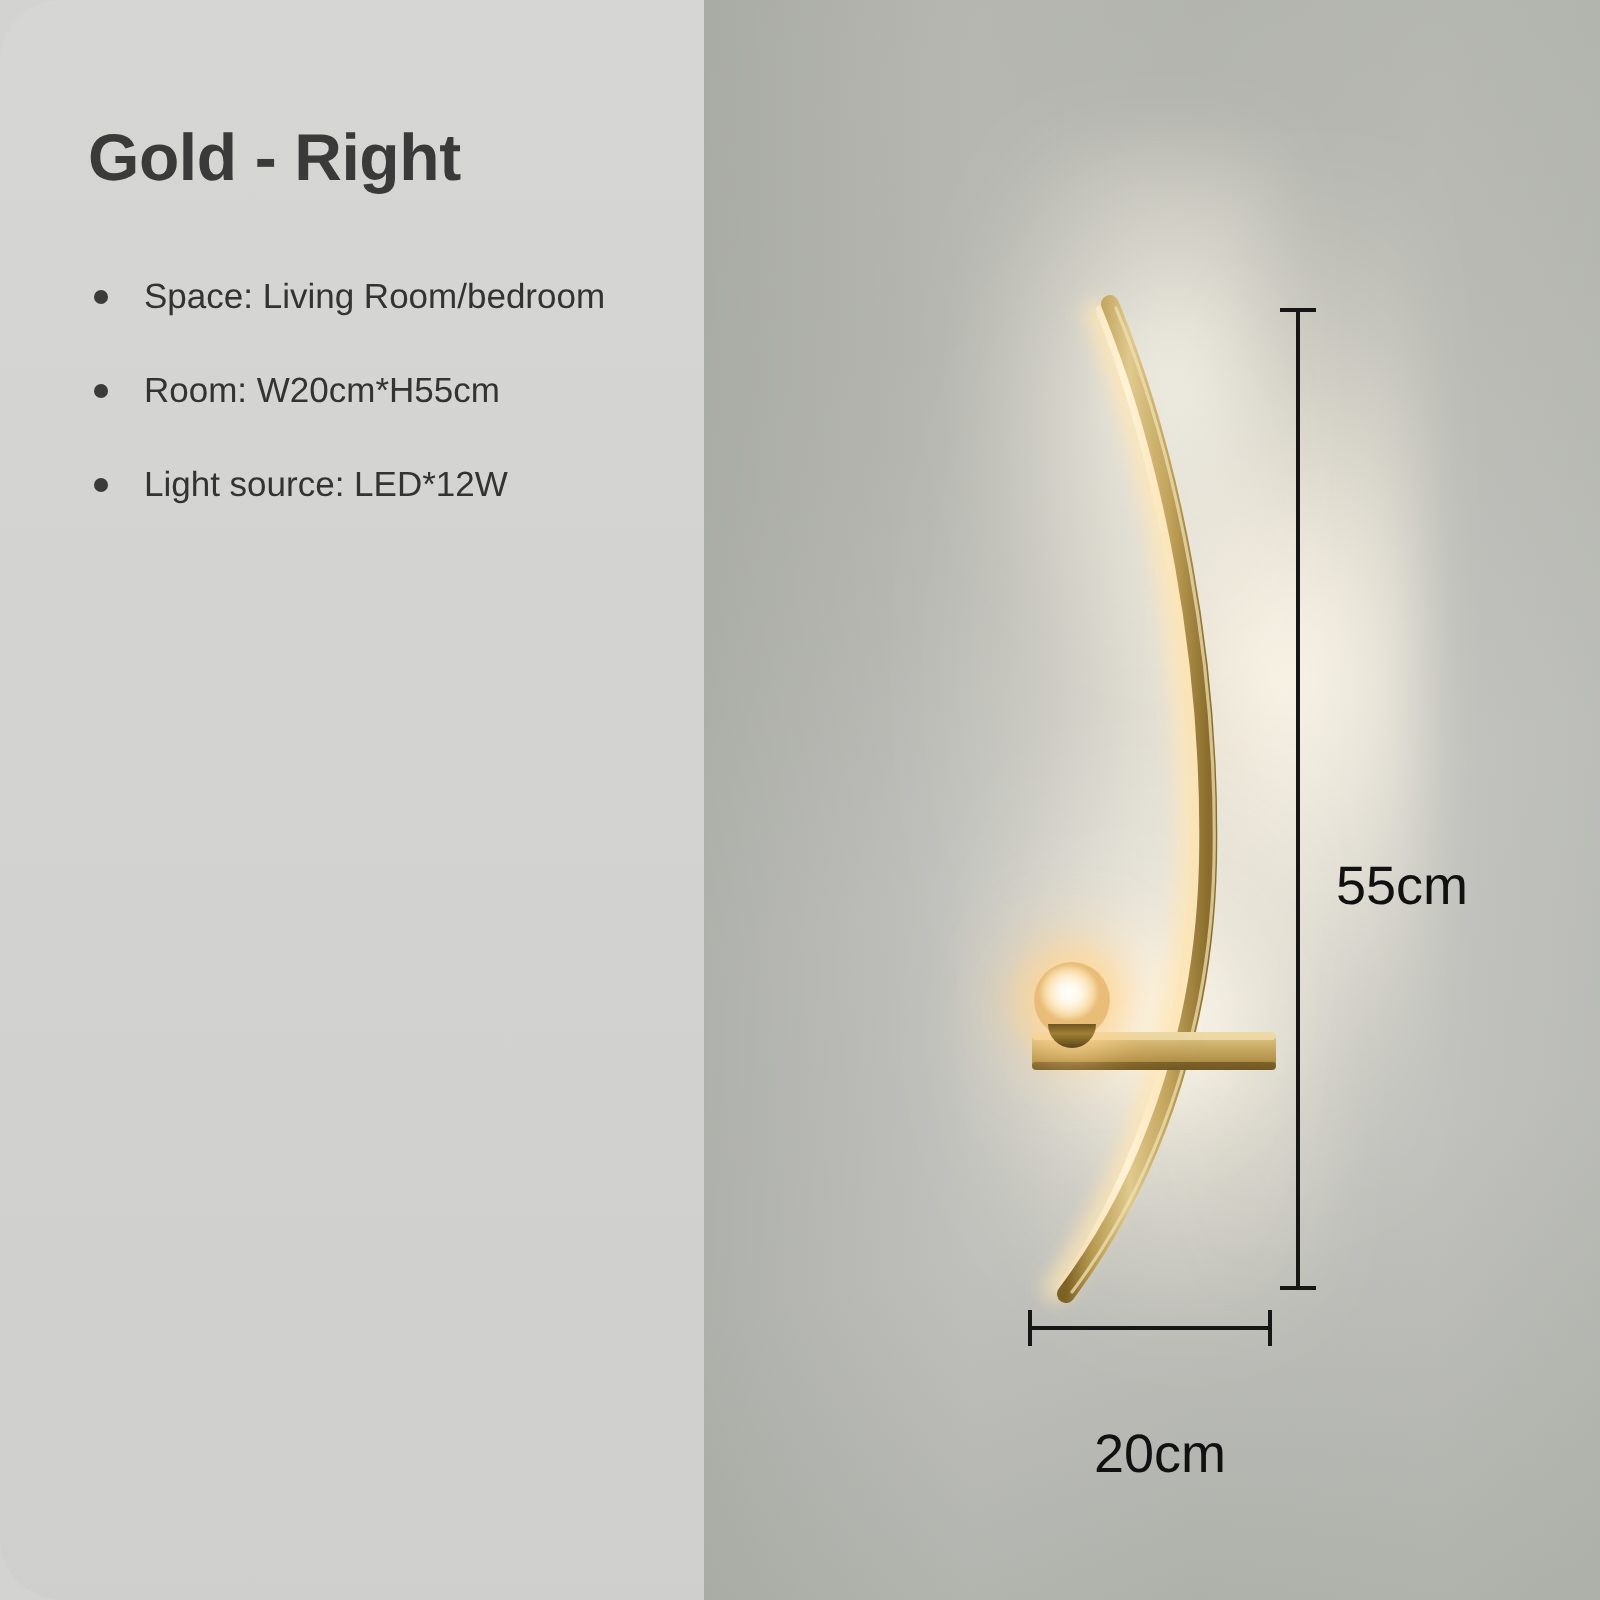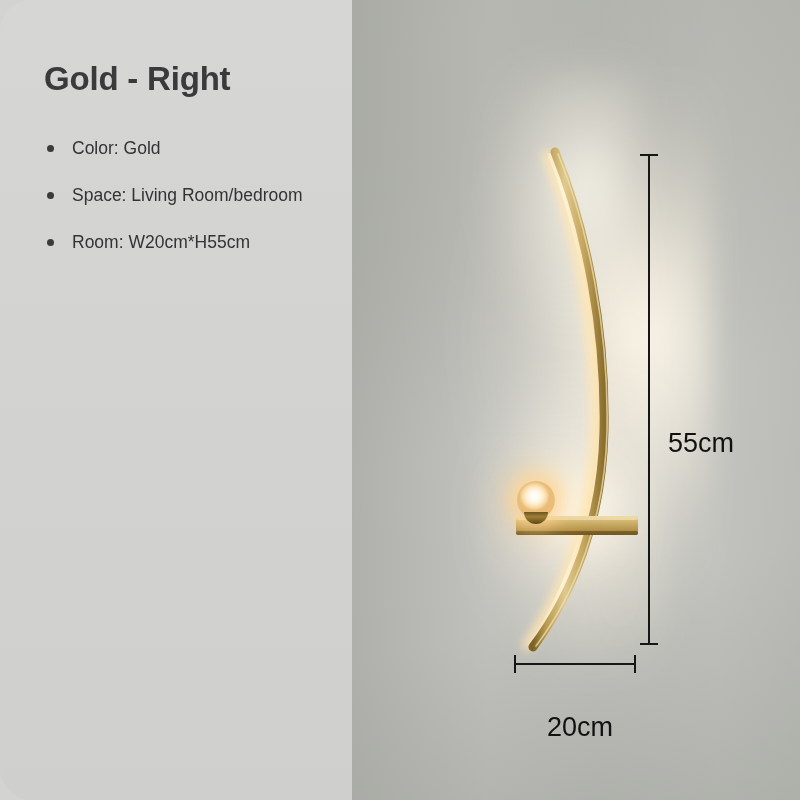--- a/index.html
+++ b/index.html
@@ -205,29 +205,29 @@
 
 <div id="screenshot">
 
   <div id="spec-panel">
 
     <div id="product-title">Gold - Right</div>
 
     <ul id="spec-list">
       <li>
         <span class="bullet"></span>
-        <span>Color: Gold</span>
-      </li>
-      <li>
-        <span class="bullet"></span>
         <span>Space: Living Room/bedroom</span>
       </li>
       <li>
         <span class="bullet"></span>
         <span>Room: W20cm*H55cm</span>
+      </li>
+      <li>
+        <span class="bullet"></span>
+        <span>Light source: LED*12W</span>
       </li>
     </ul>
   </div>
 
   <div id="photo-panel">
 
     <div id="wall-sheen"></div>
 
     <div id="arc-shadow"></div>
 

